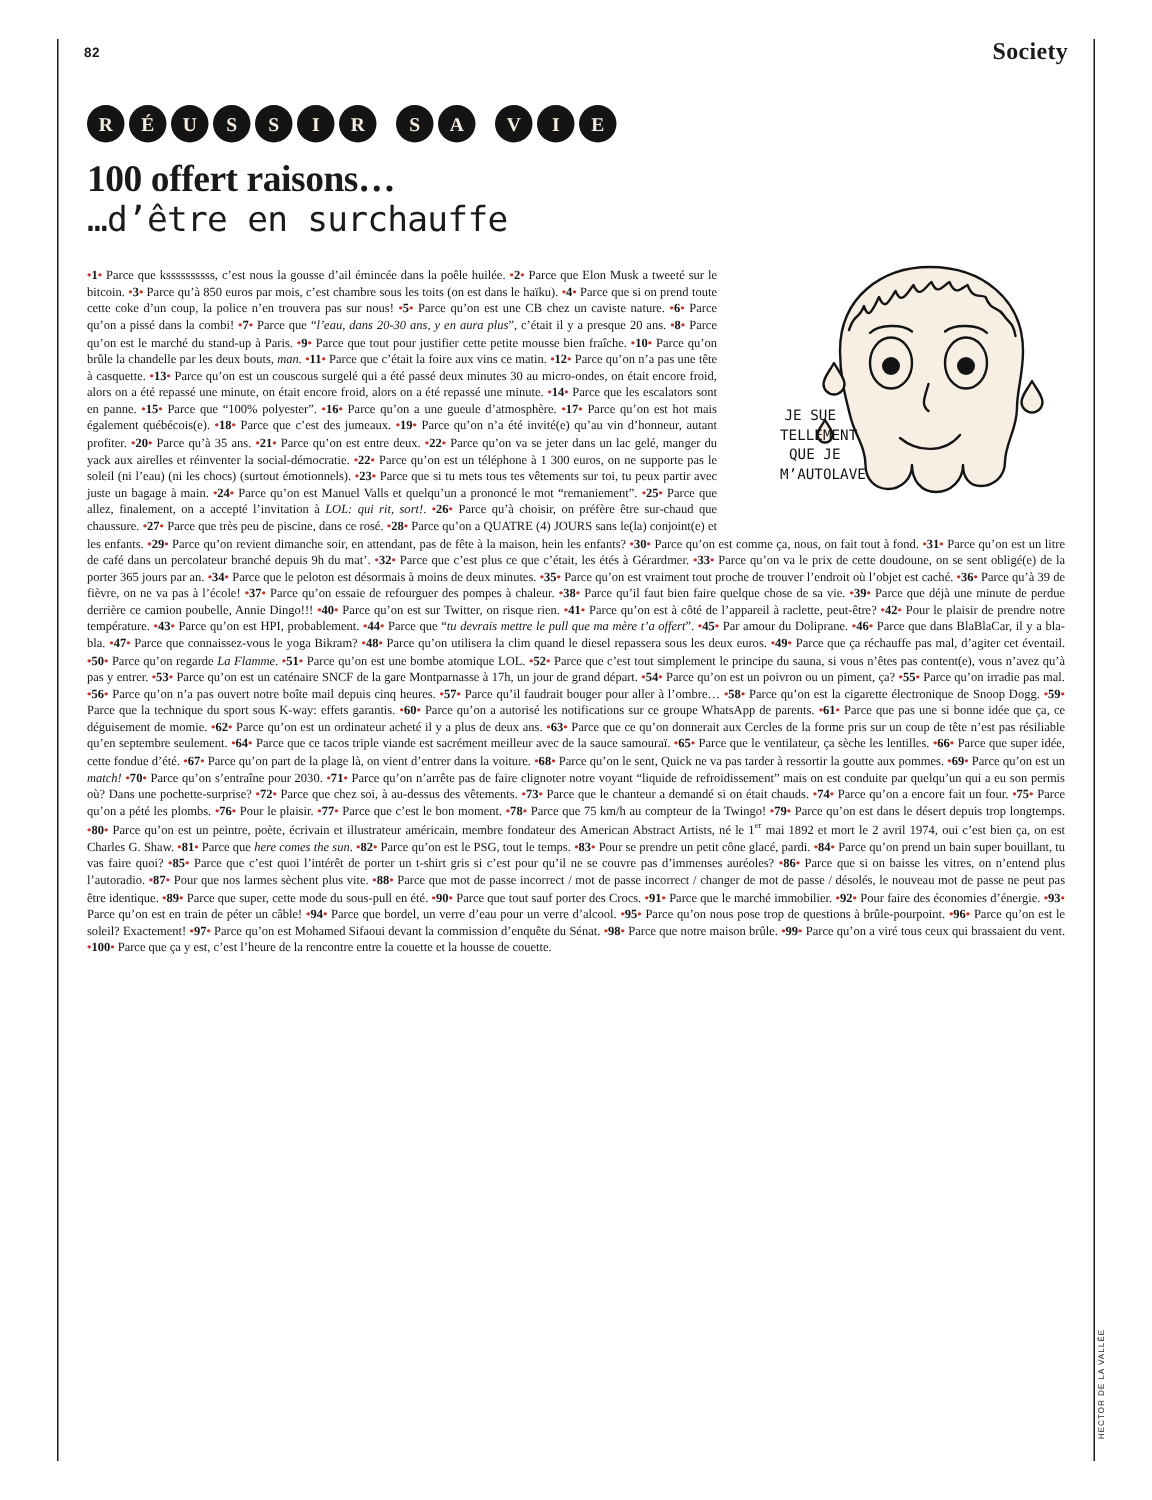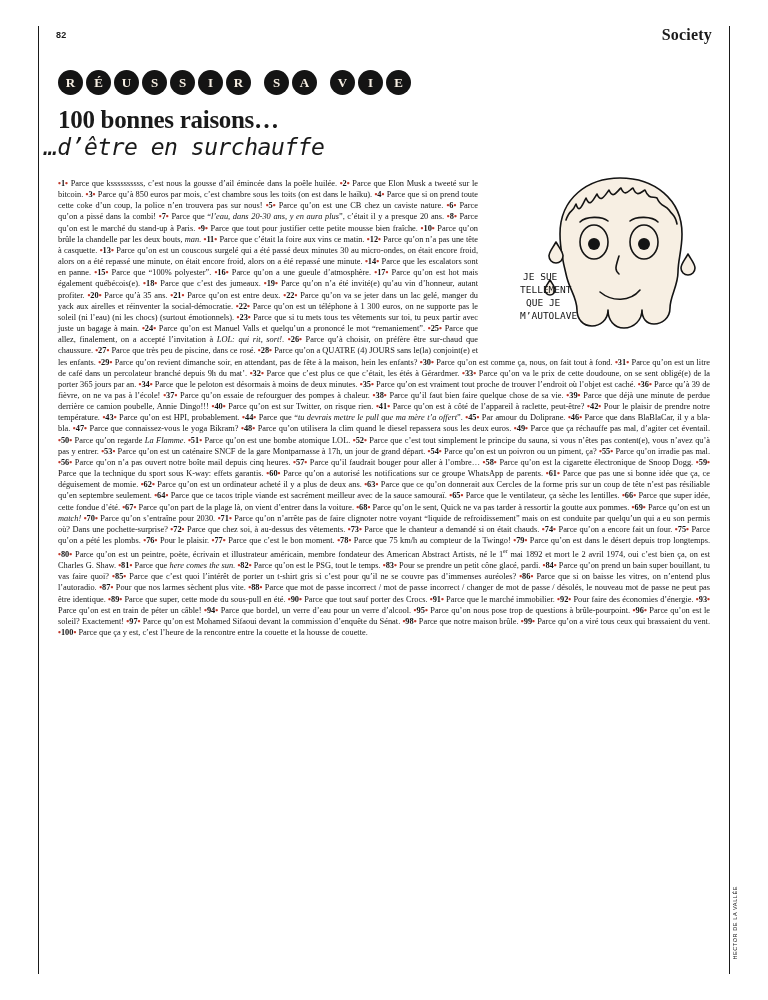--- a/index.html
+++ b/index.html
@@ -78,25 +78,24 @@
   .title-main {
     position: absolute;
     left: 58px; top: 106px;
     font-family: "Liberation Serif", serif;
     font-weight: bold;
     font-size: 25px;
     letter-spacing: -0.3px;
   }
   .title-sub {
     position: absolute;
-    left: 44px; top: 134px;
+    left: 58px; top: 134px;
     font-family: "DejaVu Sans Mono", monospace;
     font-size: 23px;
     letter-spacing: -0.5px;
-    font-style: italic;
   }
 
   
   .illo {
     position: absolute;
     right: 48px;
     top: 168px;
     width: 200px;
     height: 185px;
   }
@@ -162,21 +161,21 @@
       <span class="ch">R</span>
       <span class="gap"></span>
       <span class="ch">S</span>
       <span class="ch">A</span>
       <span class="gap"></span>
       <span class="ch">V</span>
       <span class="ch">I</span>
       <span class="ch">E</span>
     </div>
 
-  <div class="title-main">100 bonnes raisons…</div>
+  <div class="title-main">100 offert raisons…</div>
   <div class="title-sub">…d’être en surchauffe</div>
 
   <div class="illo">
     <svg width="200" height="185" viewBox="0 0 200 185" xmlns="http://www.w3.org/2000/svg">
       <g fill="none" stroke="#141414" stroke-width="1.6" stroke-linecap="round" stroke-linejoin="round">
 
         <path d="M40 66 C40 30 68 10 100 10 C134 10 162 31 162 66
                  C162 82 158 92 158 104
                  C158 118 150 128 150 140
                  C150 150 142 156 134 156

